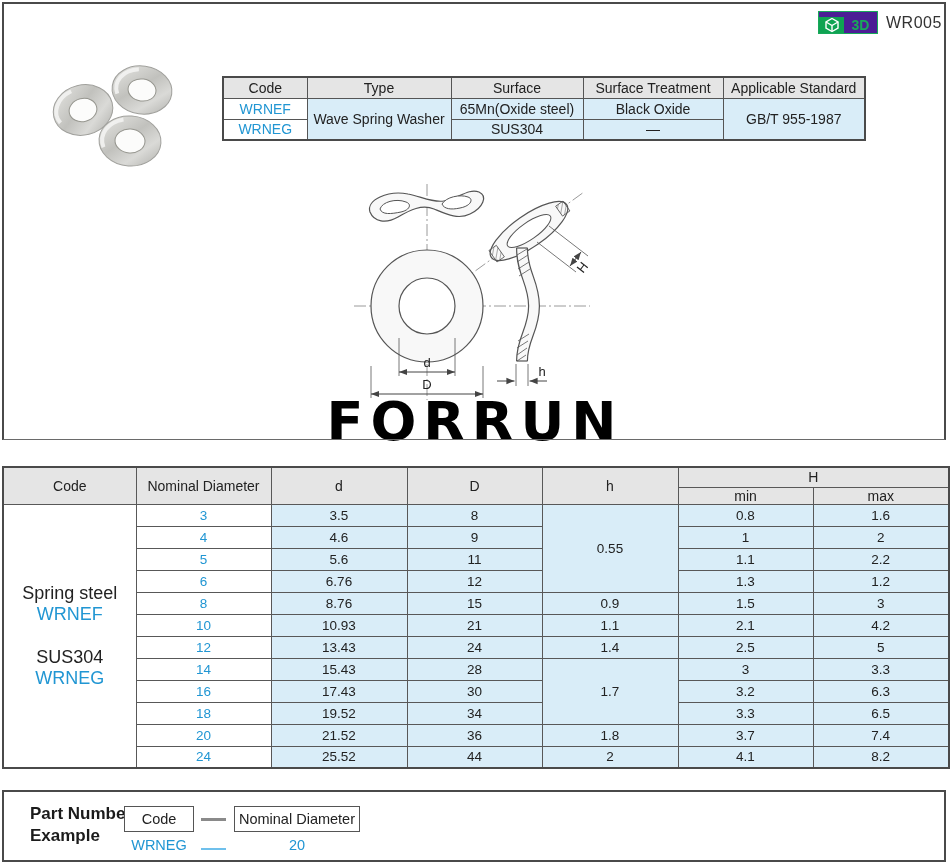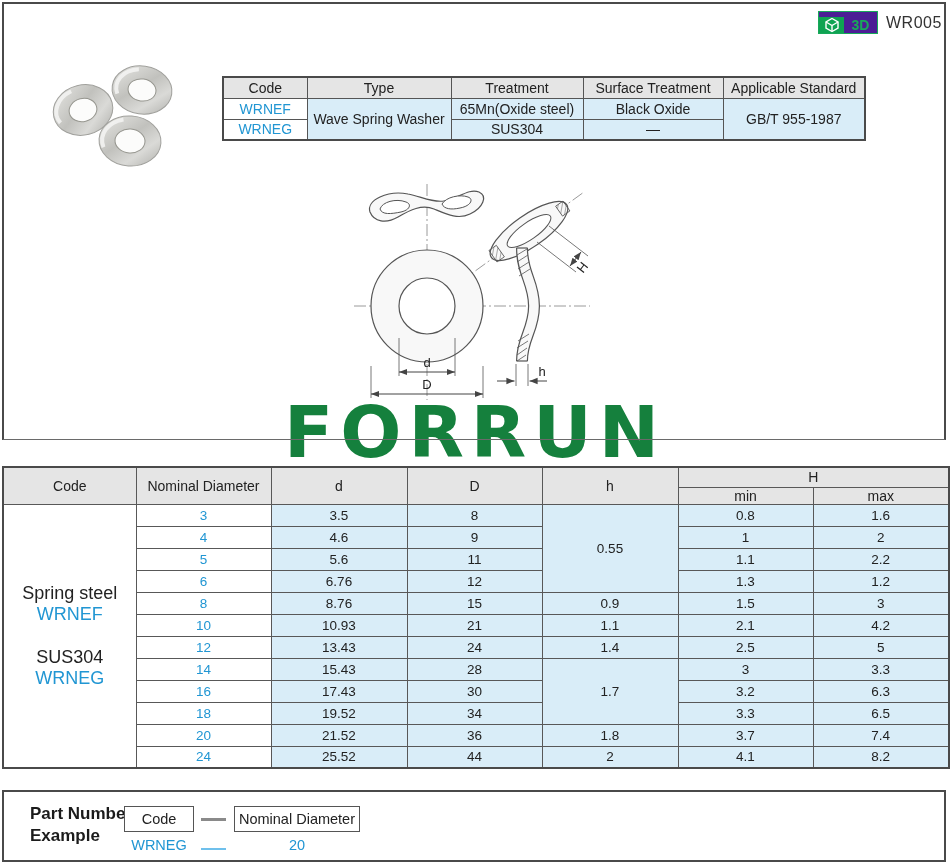--- a/index.html
+++ b/index.html
@@ -2,22 +2,22 @@
 <html><head>
 <meta charset="utf-8">
 <style>
   * { box-sizing: border-box; }
   html,body { margin:0; padding:0; background:#ffffff; }
   body { font-family:"Liberation Sans", sans-serif; color:#222; }
   .page { position:relative; width:950px; height:868px; background:#fff; overflow:hidden; }
 
   
   .watermark { position:absolute; left:0; right:0; top:390px; text-align:center;
-    font-family:"DejaVu Sans", sans-serif; font-weight:bold; font-size:72px;
-    letter-spacing:7px; color:#15803d; z-index:0; user-select:none; }
+    font-family:"DejaVu Sans", sans-serif; font-weight:bold; font-size:54px;
+    letter-spacing:7px; color:#000000; z-index:0; user-select:none; }
 
   
   .top-box { position:absolute; left:2px; top:2px; width:944px; height:438px;
     border:2px solid #4a4a4a; border-bottom:1px solid #6a6a6a; background:transparent; }
 
   
   .badge { position:absolute; left:818px; top:11px; display:flex; align-items:flex-end;
     border:1px solid #18a85a; background:#4c1d95; height:23px; }
   .badge .cube { width:25px; background:#0fa352; display:flex; align-items:center; justify-content:center; }
   .badge .b3d { width:33px; display:flex; align-items:center; justify-content:center;
@@ -125,21 +125,21 @@
         <col style="width:84px">
         <col style="width:144px">
         <col style="width:132px">
         <col style="width:140px">
         <col style="width:142px">
       </colgroup>
     <thead>
       <tr>
         <th>Code</th>
         <th>Type</th>
-        <th>Treatment</th>
+        <th>Surface</th>
         <th>Surface Treatment</th>
         <th>Applicable Standard</th>
       </tr>
     </thead>
     <tbody>
       <tr>
         <td class="white blue">WRNEF</td>
         <td rowspan="2">Wave Spring Washer</td>
         <td>65Mn(Oxide steel)</td>
         <td>Black Oxide</td>

